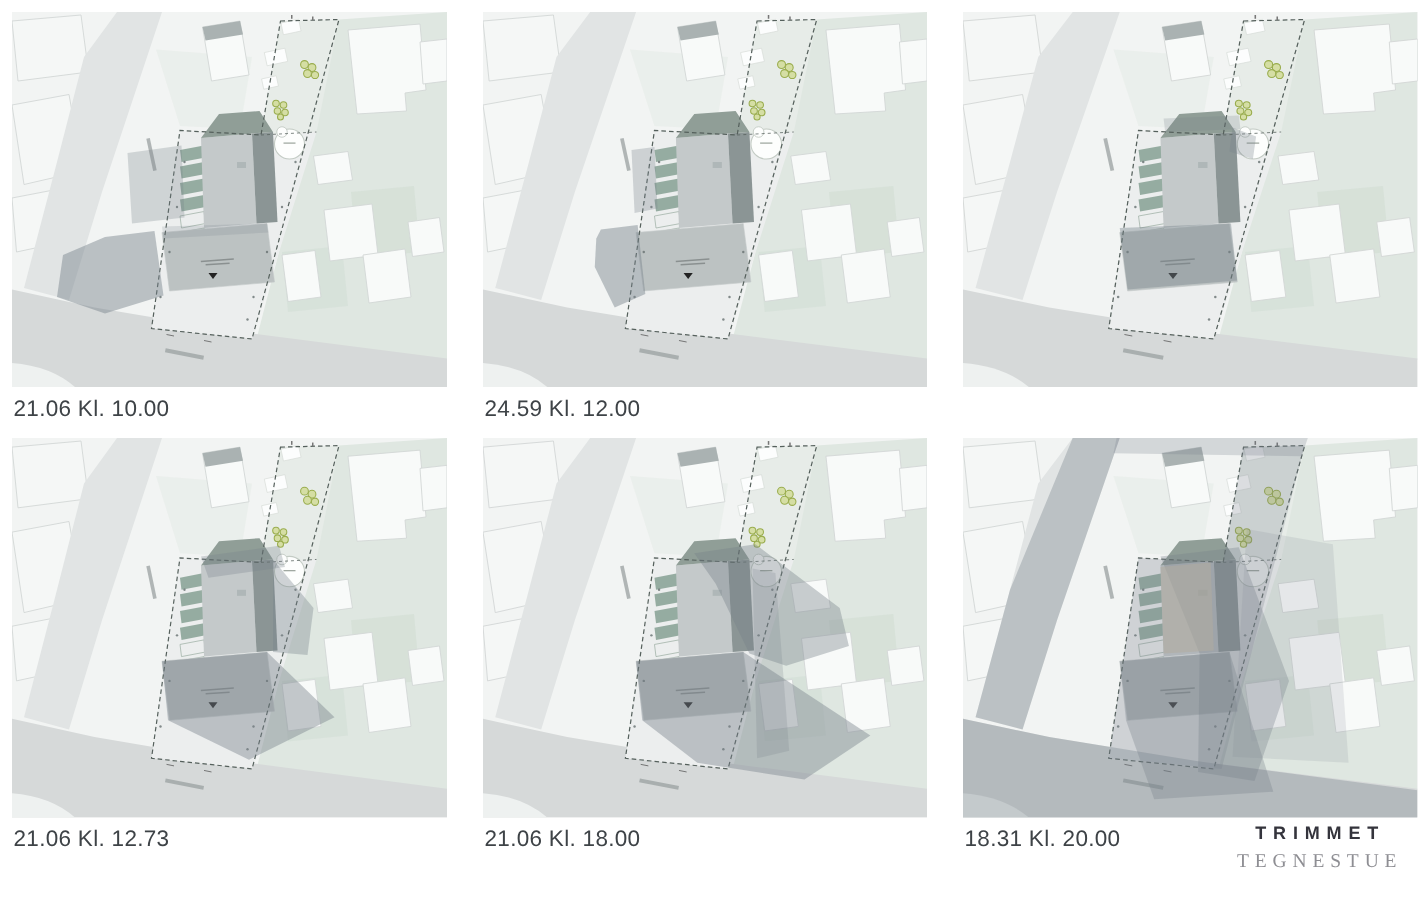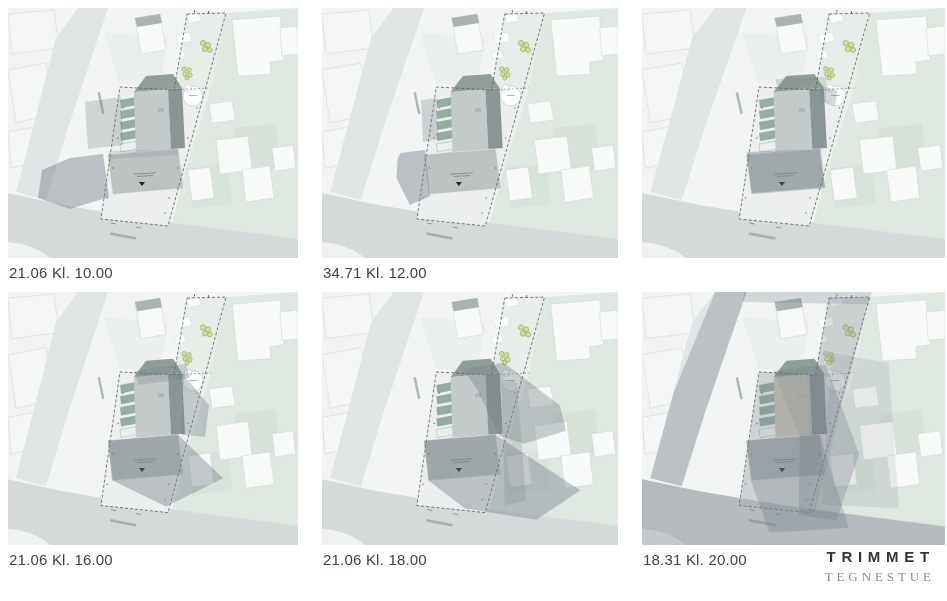--- a/index.html
+++ b/index.html
@@ -25,21 +25,21 @@
     height:34px;box-sizing:border-box;
     padding:7px 0 0 1px;
     font-size:15px;line-height:1.1;
     color:#3e4347;letter-spacing:0.2px;
   }
   svg{display:block;width:100%;height:100%;}
   .logo{
     position:absolute;right:7px;top:548px;text-align:center;
   }
   .logo-word{
-    font-size:15px;font-weight:700;color:#34343c;
+    font-size:12px;font-weight:700;color:#34343c;
     letter-spacing:0.38em;margin-right:-0.38em;
     white-space:nowrap;
   }
   .logo-sub{
     margin-top:4px;font-size:13px;font-weight:400;color:#8e8e93;
     letter-spacing:0.30em;margin-right:-0.30em;
     white-space:nowrap;
     font-family:Liberation Serif, serif;
   }
 </style>
@@ -268,21 +268,21 @@
               <line x1="128" y1="219" x2="133" y2="220" stroke="#555" stroke-width="0.5"></line>
               <rect x="186" y="2" width="1" height="2.5" fill="#777"></rect>
               <rect x="200" y="3" width="1" height="2.5" fill="#777"></rect>
             </g>
             <g>
               <polygon points="97,92 112,90 114,131 99,134" fill="#76818a" fill-opacity="0.3"></polygon>
               <polygon points="77,145 101,142 106,188 86,197 73,170 74,151" fill="#76818a" fill-opacity="0.45"></polygon>
             </g>
           </svg>
         </div>
-      <figcaption class="cap" style="color: rgb(62, 67, 71);">34.71 Kl. 12.00</figcaption>
+      <figcaption class="cap" style="color: rgb(62, 67, 71);">24.59 Kl. 12.00</figcaption>
     </figure>
 
     <figure class="panel row1">
       <div class="map">
           <svg viewBox="0 0 290 250" preserveAspectRatio="none">
             <g>
               <rect x="0" y="0" width="290" height="250" fill="#f2f4f3"></rect>
               <polygon points="218,5 290,0 290,232 163,218" fill="#dfe7e1"></polygon>
               <polygon points="226,120 268,116 272,160 230,164" fill="#cfdcd2" fill-opacity="0.55"></polygon>
               <polygon points="180,160 220,156 224,196 184,200" fill="#cfdcd2" fill-opacity="0.45"></polygon>
@@ -497,21 +497,21 @@
               <rect x="186" y="2" width="1" height="2.5" fill="#777"></rect>
               <rect x="200" y="3" width="1" height="2.5" fill="#777"></rect>
             </g>
             <g>
               <polygon points="126,78 178,71 182,85 131,92" fill="#76818a" fill-opacity="0.3"></polygon>
               <polygon points="174,80 201,112 197,143 174,141" fill="#76818a" fill-opacity="0.35"></polygon>
               <polygon points="100,147 170,141 215,184 158,212 104,186" fill="#76818a" fill-opacity="0.42"></polygon>
             </g>
           </svg>
         </div>
-      <figcaption class="cap" style="color: rgb(62, 67, 71);">21.06 Kl. 16.00</figcaption>
+      <figcaption class="cap" style="color: rgb(62, 67, 71);">21.06 Kl. 12.73</figcaption>
     </figure>
 
     <figure class="panel row2">
       <div class="map">
           <svg viewBox="0 0 290 250" preserveAspectRatio="none">
             <g>
               <rect x="0" y="0" width="290" height="250" fill="#f2f4f3"></rect>
               <polygon points="218,5 290,0 290,232 163,218" fill="#dfe7e1"></polygon>
               <polygon points="226,120 268,116 272,160 230,164" fill="#cfdcd2" fill-opacity="0.55"></polygon>
               <polygon points="180,160 220,156 224,196 184,200" fill="#cfdcd2" fill-opacity="0.45"></polygon>

